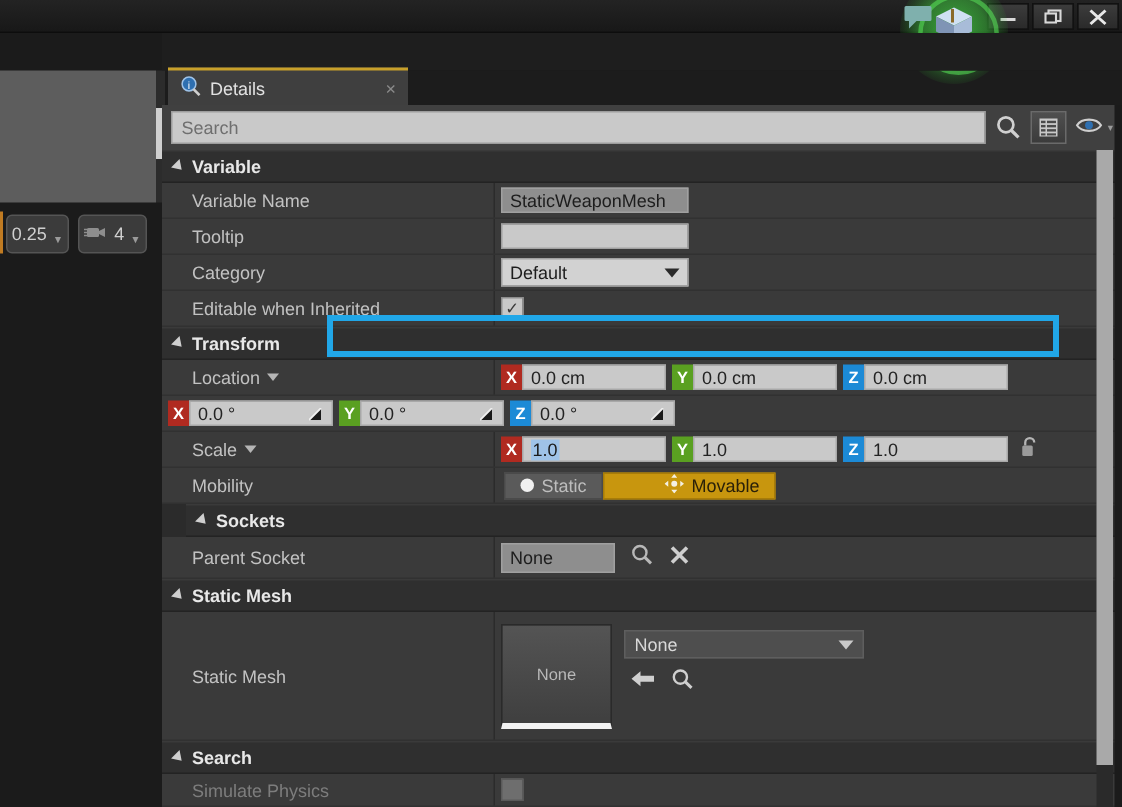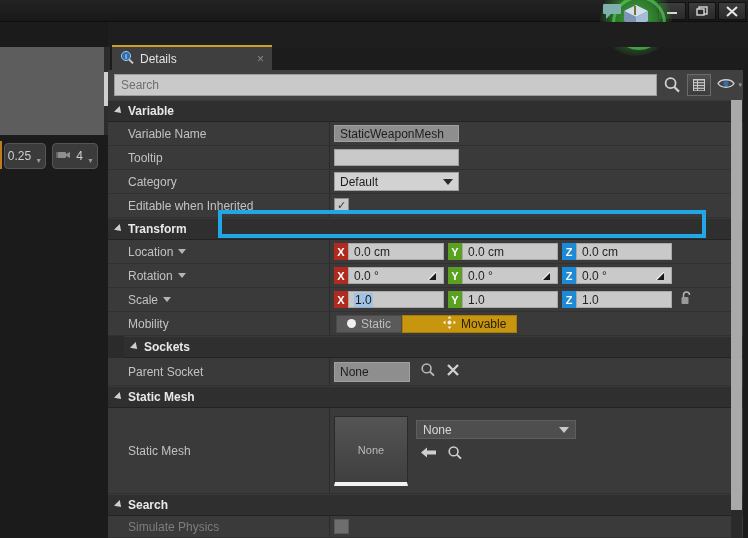--- a/index.html
+++ b/index.html
@@ -410,24 +410,20 @@
         <span class="axis-field">0.0 cm</span>
       </div>
       <div class="axis-grp">
         <span class="axis-tag ax-z">Z</span>
         <span class="axis-field">0.0 cm</span>
       </div>
     </div>
   </div>
 
   <div class="row" style="position:absolute;left:0;top:194px;width:640px">
-    <div class="row-label">
-      <span>Rotation</span>
-      <span class="caret-dn"></span>
-    </div>
     <div class="row-ctl">
       <div class="axis-grp">
         <span class="axis-tag ax-x">X</span>
         <span class="axis-field">
           <span>0.0 °</span>
           <span class="rot-handle">
             <svg width="10" height="10" viewBox="0 0 10 10">
                 <path d="M0 8 L8 0 L8 8 Z" fill="#1a1a1a"></path>
                 <path d="M0 8 L8 0" stroke="#f0f0f0" stroke-width="1.2"></path>
               </svg>

